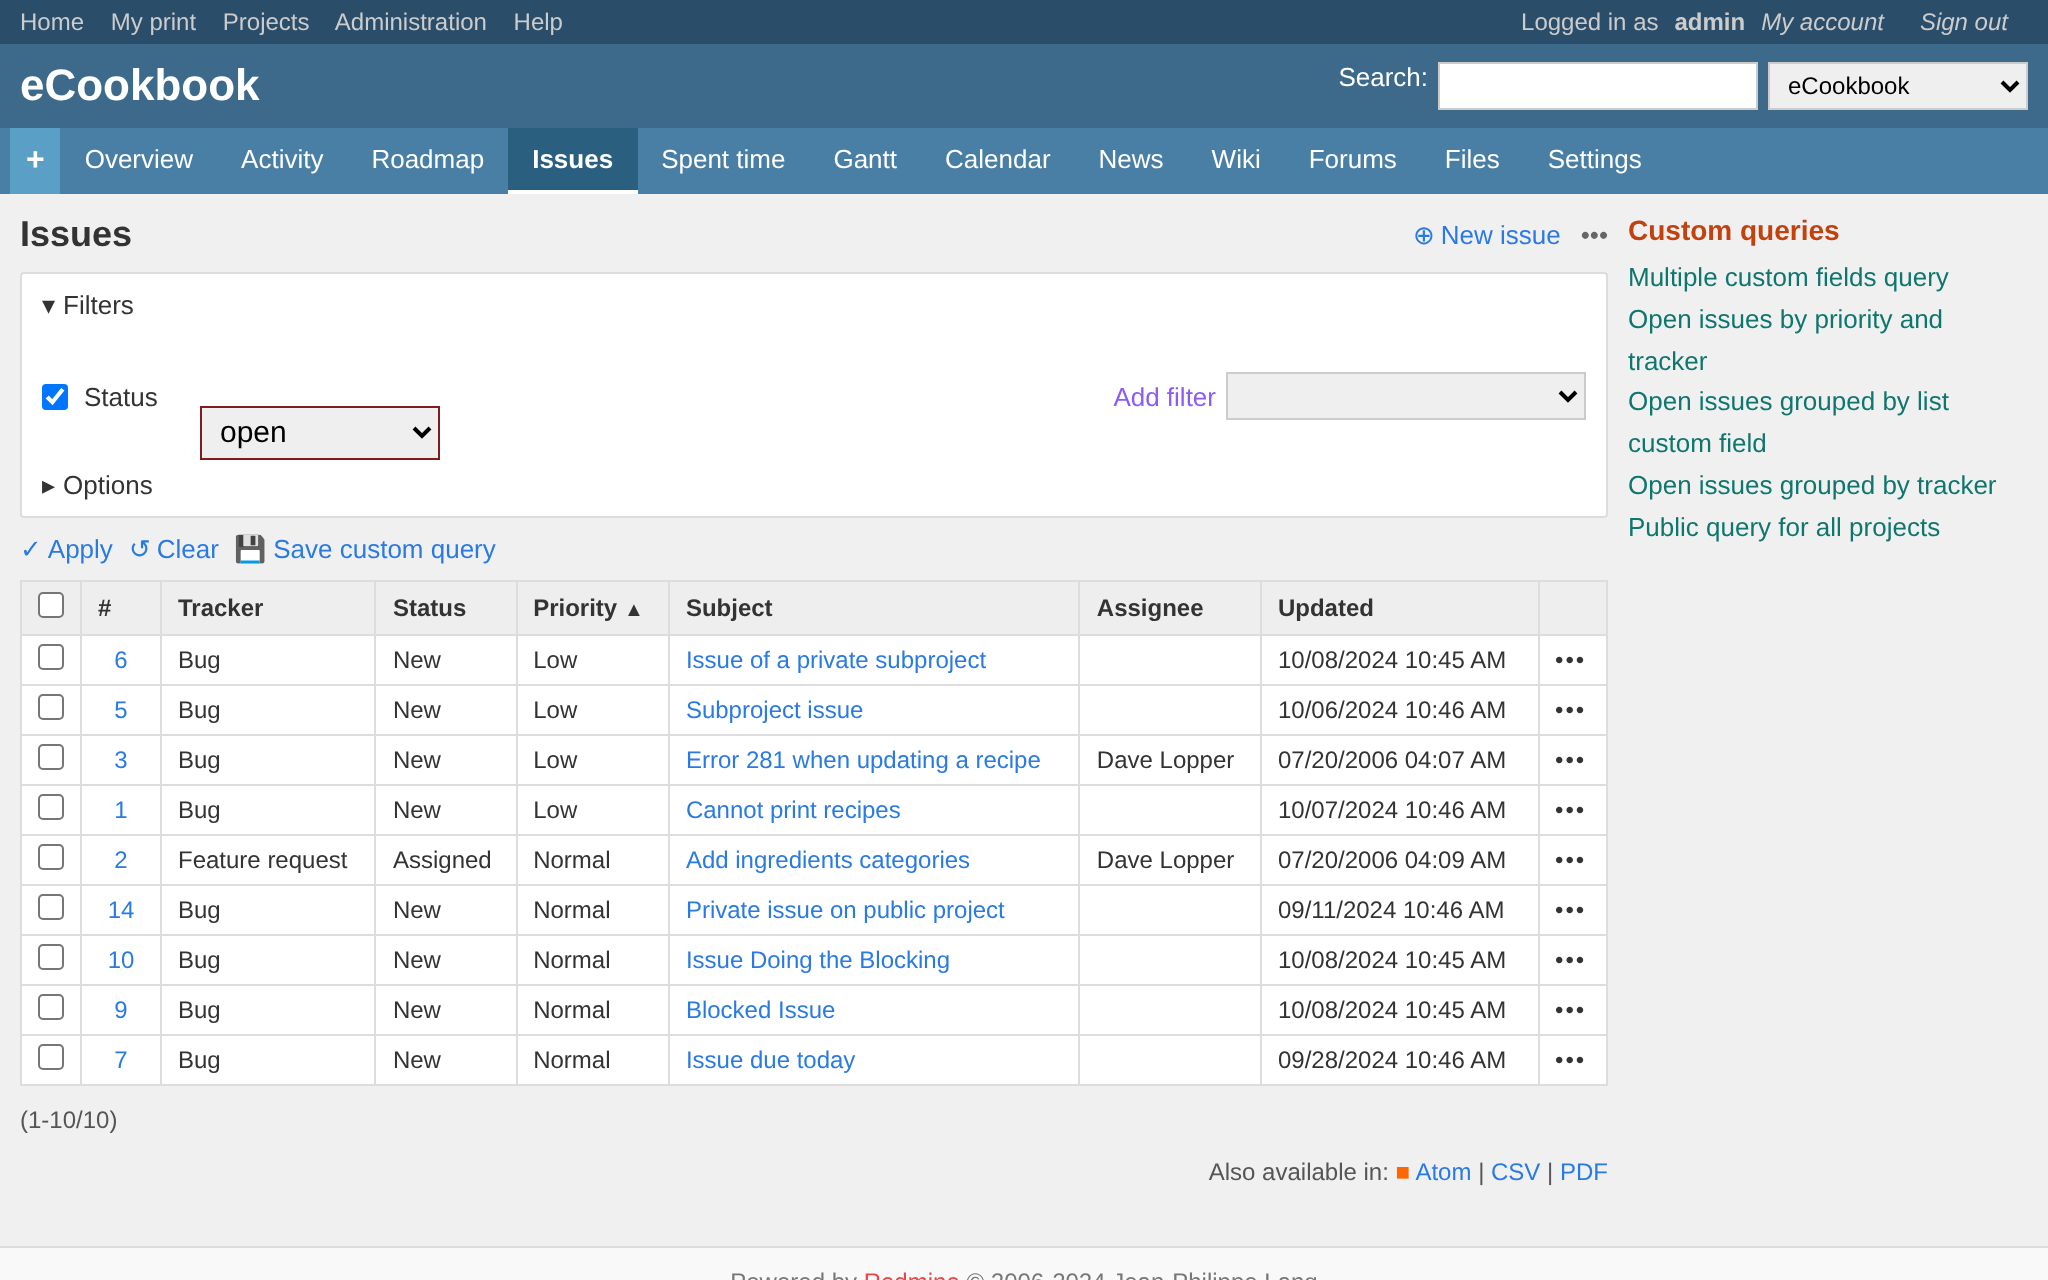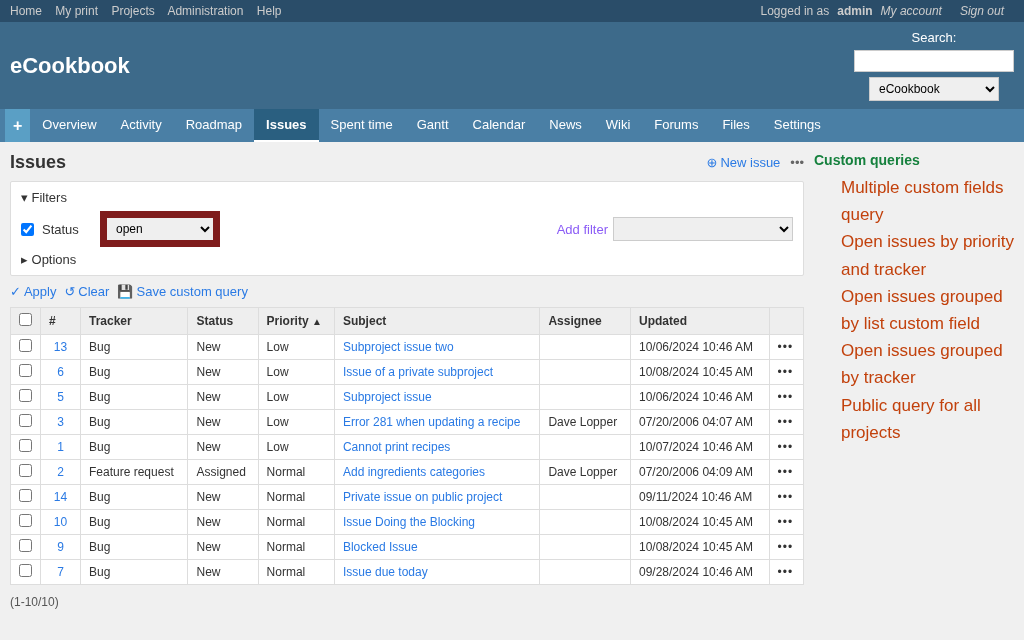--- a/index.html
+++ b/index.html
@@ -7,21 +7,21 @@
 
     
     #topbar { background: #2a4d69; color: #ccc; display: flex; justify-content: space-between; align-items: center; padding: 4px 10px; font-size: 12px; }
     #topbar a { color: #ccc; text-decoration: none; margin-right: 10px; }
     #topbar-right { display: flex; align-items: center; gap: 8px; justify-content: center; }
     #topbar-right a { color: #ccc; text-decoration: none; font-style: italic; }
 
     
     #header { background: #3d6a8a; padding: 8px 10px; display: flex; align-items: center; justify-content: space-between; }
     #project-title { color: #fff; font-size: 22px; font-weight: bold; text-decoration: none; }
-    #search-bar { display: flex; align-items: center; gap: 5px; flex-direction: column; }
+    #search-bar { display: flex; gap: 5px; }
     #search-bar label { color: #fff; font-size: 13px; }
     #search-input { padding: 3px 5px; border: 1px solid #ccc; font-size: 12px; width: 160px; }
     #search-scope { padding: 3px 5px; border: 1px solid #ccc; font-size: 12px; width: 130px; }
 
     
     #nav { background: #4a7fa5; display: flex; align-items: stretch; padding: 0 0 0 5px; }
     #nav-plus { background: #5a9fc5; color: #fff; border: none; cursor: pointer; padding: 0 8px; font-size: 16px; font-weight: bold; }
     .nav-item { color: #fff; text-decoration: none; padding: 8px 12px; font-size: 13px; display: inline-block; cursor: pointer; }
     .nav-item.active { background: #2a5f80; font-weight: bold; border-bottom: 2px solid #fff; }
 
@@ -35,21 +35,21 @@
     #issues-title { font-size: 18px; font-weight: bold; color: #333; }
     #new-issue-link { color: #2a7ae4; font-size: 13px; text-decoration: none; display: flex; align-items: center; gap: 3px; }
     #header-actions { display: flex; align-items: center; gap: 5px; }
 
     
     #filters-box { background: #fff; border: 1px solid #ddd; padding: 8px 10px; margin-bottom: 8px; border-radius: 2px; }
     .filters-toggle { font-size: 13px; color: #333; cursor: pointer; font-weight: normal; display: flex; align-items: center; gap: 4px; margin-bottom: 6px; }
     .filter-row { display: flex; align-items: center; gap: 8px; margin-bottom: 5px; }
     .filter-row input[type=checkbox] { margin: 0; }
     .filter-label { font-size: 13px; min-width: 50px; }
-    .filter-select { padding: 3px 5px; border: 7px solid #7f1d1d; font-size: 12px; min-width: 120px; }
+    .filter-select { padding: 3px 5px; border: 1px solid #7f1d1d; font-size: 15px; min-width: 120px; margin-top: 37px; }
     .add-filter-row { display: flex; align-items: center; gap: 5px; }
     .add-filter-label { font-size: 13px; color: #8b5cf6; }
     .add-filter-select { padding: 3px 5px; border: 1px solid #ccc; font-size: 12px; width: 180px; }
     .options-toggle { font-size: 13px; color: #333; cursor: pointer; display: flex; align-items: center; gap: 4px; }
 
     
     #actions-row { display: flex; align-items: center; gap: 8px; margin-bottom: 8px; font-size: 13px; }
     .action-btn { background: none; border: none; cursor: pointer; font-size: 13px; color: #2a7ae4; display: flex; align-items: center; gap: 3px; }
     .save-query-link { color: #2a7ae4; text-decoration: none; font-size: 13px; display: flex; align-items: center; gap: 3px; }
 
@@ -61,22 +61,22 @@
     .row-actions { color: #999; cursor: pointer; font-size: 14px; letter-spacing: 1px; }
 
     
     #pagination { font-size: 12px; color: #555; margin-top: 6px; padding: 4px 0; }
 
     
     #also-available { text-align: right; font-size: 12px; color: #555; margin-top: 8px; }
     #also-available a { color: #2a7ae4; text-decoration: none; }
 
     
-    #sidebar h3 { font-size: 14px; font-weight: bold; color: #15803d; margin-bottom: 6px; }
-    .sidebar-link { display: block; color: #c2410c; text-decoration: none; font-size: 17px; line-height: 1.6; margin-left: 27px; }
+    #sidebar h3 { font-size: 14px; font-weight: bold; color: #c2410c; margin-bottom: 6px; }
+    .sidebar-link { display: block; color: #0f766e; text-decoration: none; font-size: 13px; line-height: 1.6; }
 
     
     #footer { text-align: center; font-size: 12px; color: #777; padding: 10px; margin-top: 20px; border-top: 1px solid #ddd; background: #f9f9f9; }
     #footer a { color: #e44; text-decoration: none; }
 
     
     .col-check { width: 20px; text-align: center; }
     .col-id { width: 40px; text-align: center; }
 
     .sort-arrow { font-size: 10px; }
@@ -188,31 +188,20 @@
           <th>Tracker</th>
           <th>Status</th>
           <th>Priority <span class="sort-arrow">▲</span></th>
           <th>Subject</th>
           <th>Assignee</th>
           <th>Updated</th>
           <th></th>
         </tr>
       </thead>
       <tbody id="issues-tbody">
-      <tr>
-    <td class="col-check"><input type="checkbox" style=""></td>
-    <td class="col-id"><a href="#" class="issue-link">13</a></td>
-    <td>Bug</td>
-    <td>New</td>
-    <td>Low</td>
-    <td><a href="#" class="issue-link">Subproject issue two</a></td>
-    <td></td>
-    <td>10/06/2024 10:46 AM</td>
-    <td class="row-actions">•••</td>
-  </tr>
           <tr>
     <td class="col-check"><input type="checkbox" style=""></td>
     <td class="col-id"><a href="#" class="issue-link">6</a></td>
     <td>Bug</td>
     <td>New</td>
     <td>Low</td>
     <td><a href="#" class="issue-link">Issue of a private subproject</a></td>
     <td></td>
     <td>10/08/2024 10:45 AM</td>
     <td class="row-actions">•••</td>
@@ -305,20 +294,29 @@
     <td>09/28/2024 10:46 AM</td>
     <td class="row-actions">•••</td>
   </tr>
         </tbody>
     </table>
 
     <div id="pagination">
       <span>(1-10/10)</span>
     </div>
 
+    <div id="also-available">
+      <span>Also available in:</span>
+      <span style="color:#f60;">■</span>
+      <a href="#">Atom</a>
+      <span> | </span>
+      <a href="#">CSV</a>
+      <span> | </span>
+      <a href="#">PDF</a>
+    </div>
 
   </div>
 
   <div id="sidebar">
     <h3>Custom queries</h3>
     <a href="#" class="sidebar-link">Multiple custom fields query</a>
     <a href="#" class="sidebar-link">Open issues by priority and tracker</a>
     <a href="#" class="sidebar-link">Open issues grouped by list custom field</a>
     <a href="#" class="sidebar-link">Open issues grouped by tracker</a>
     <a href="#" class="sidebar-link">Public query for all projects</a>

